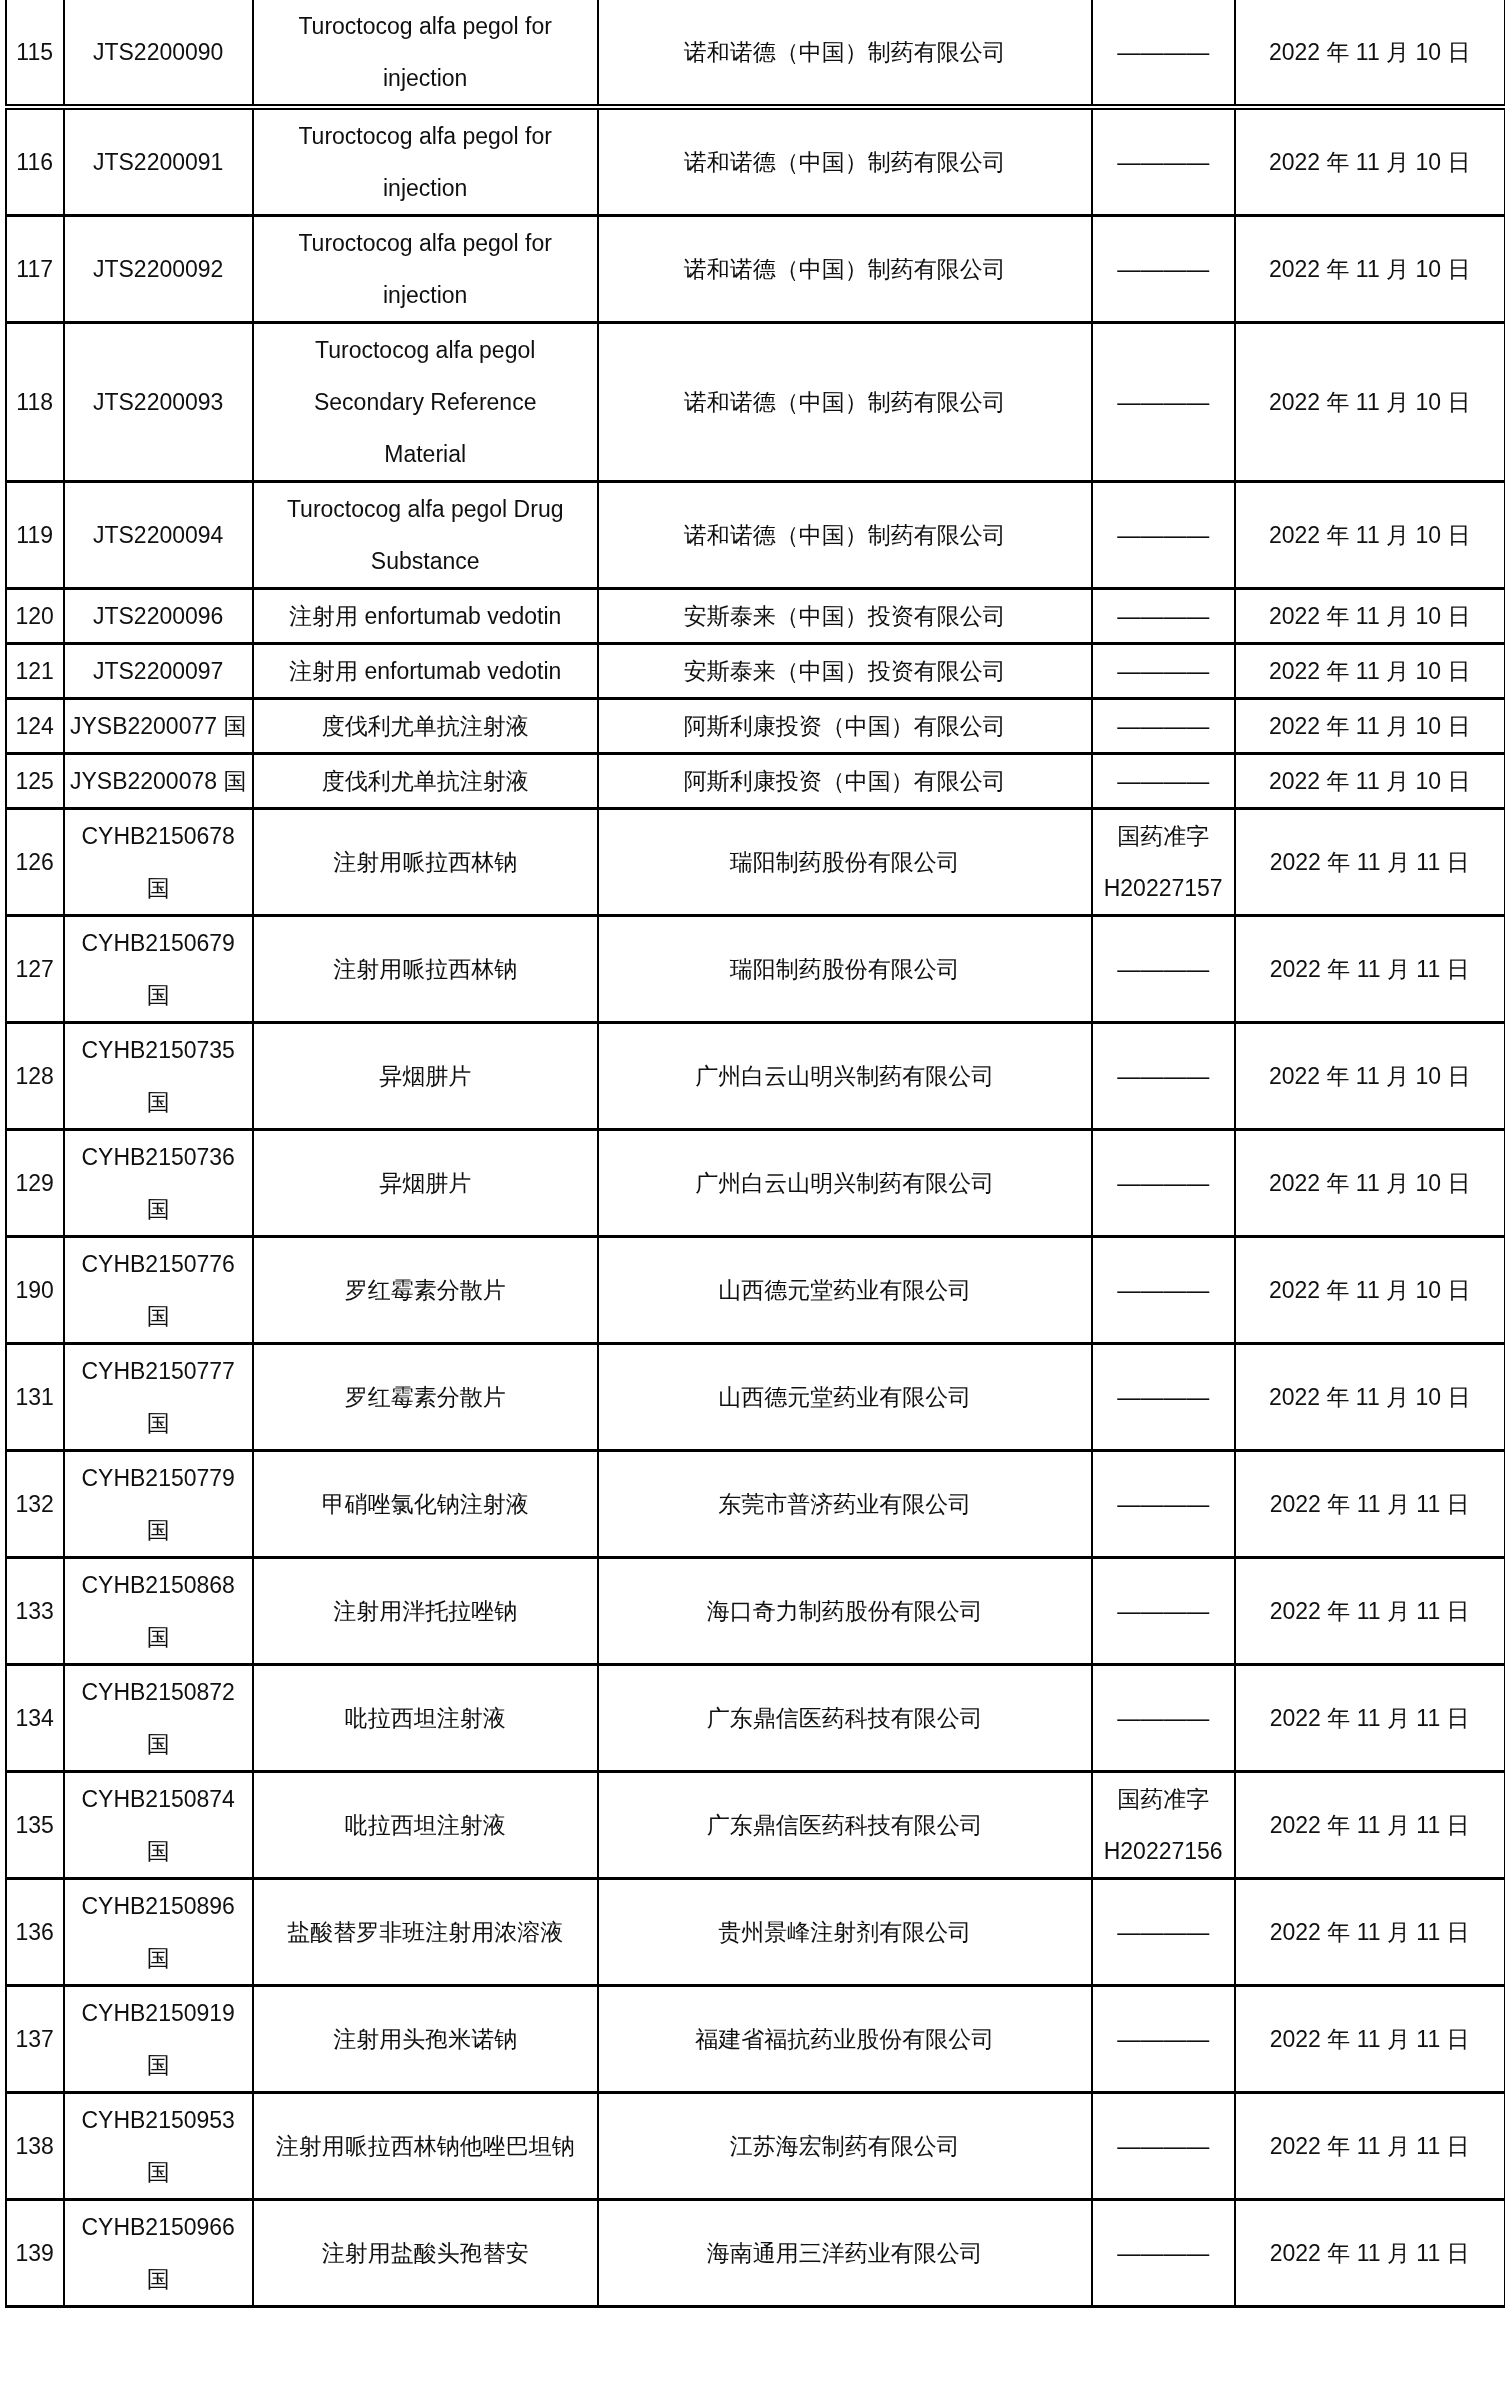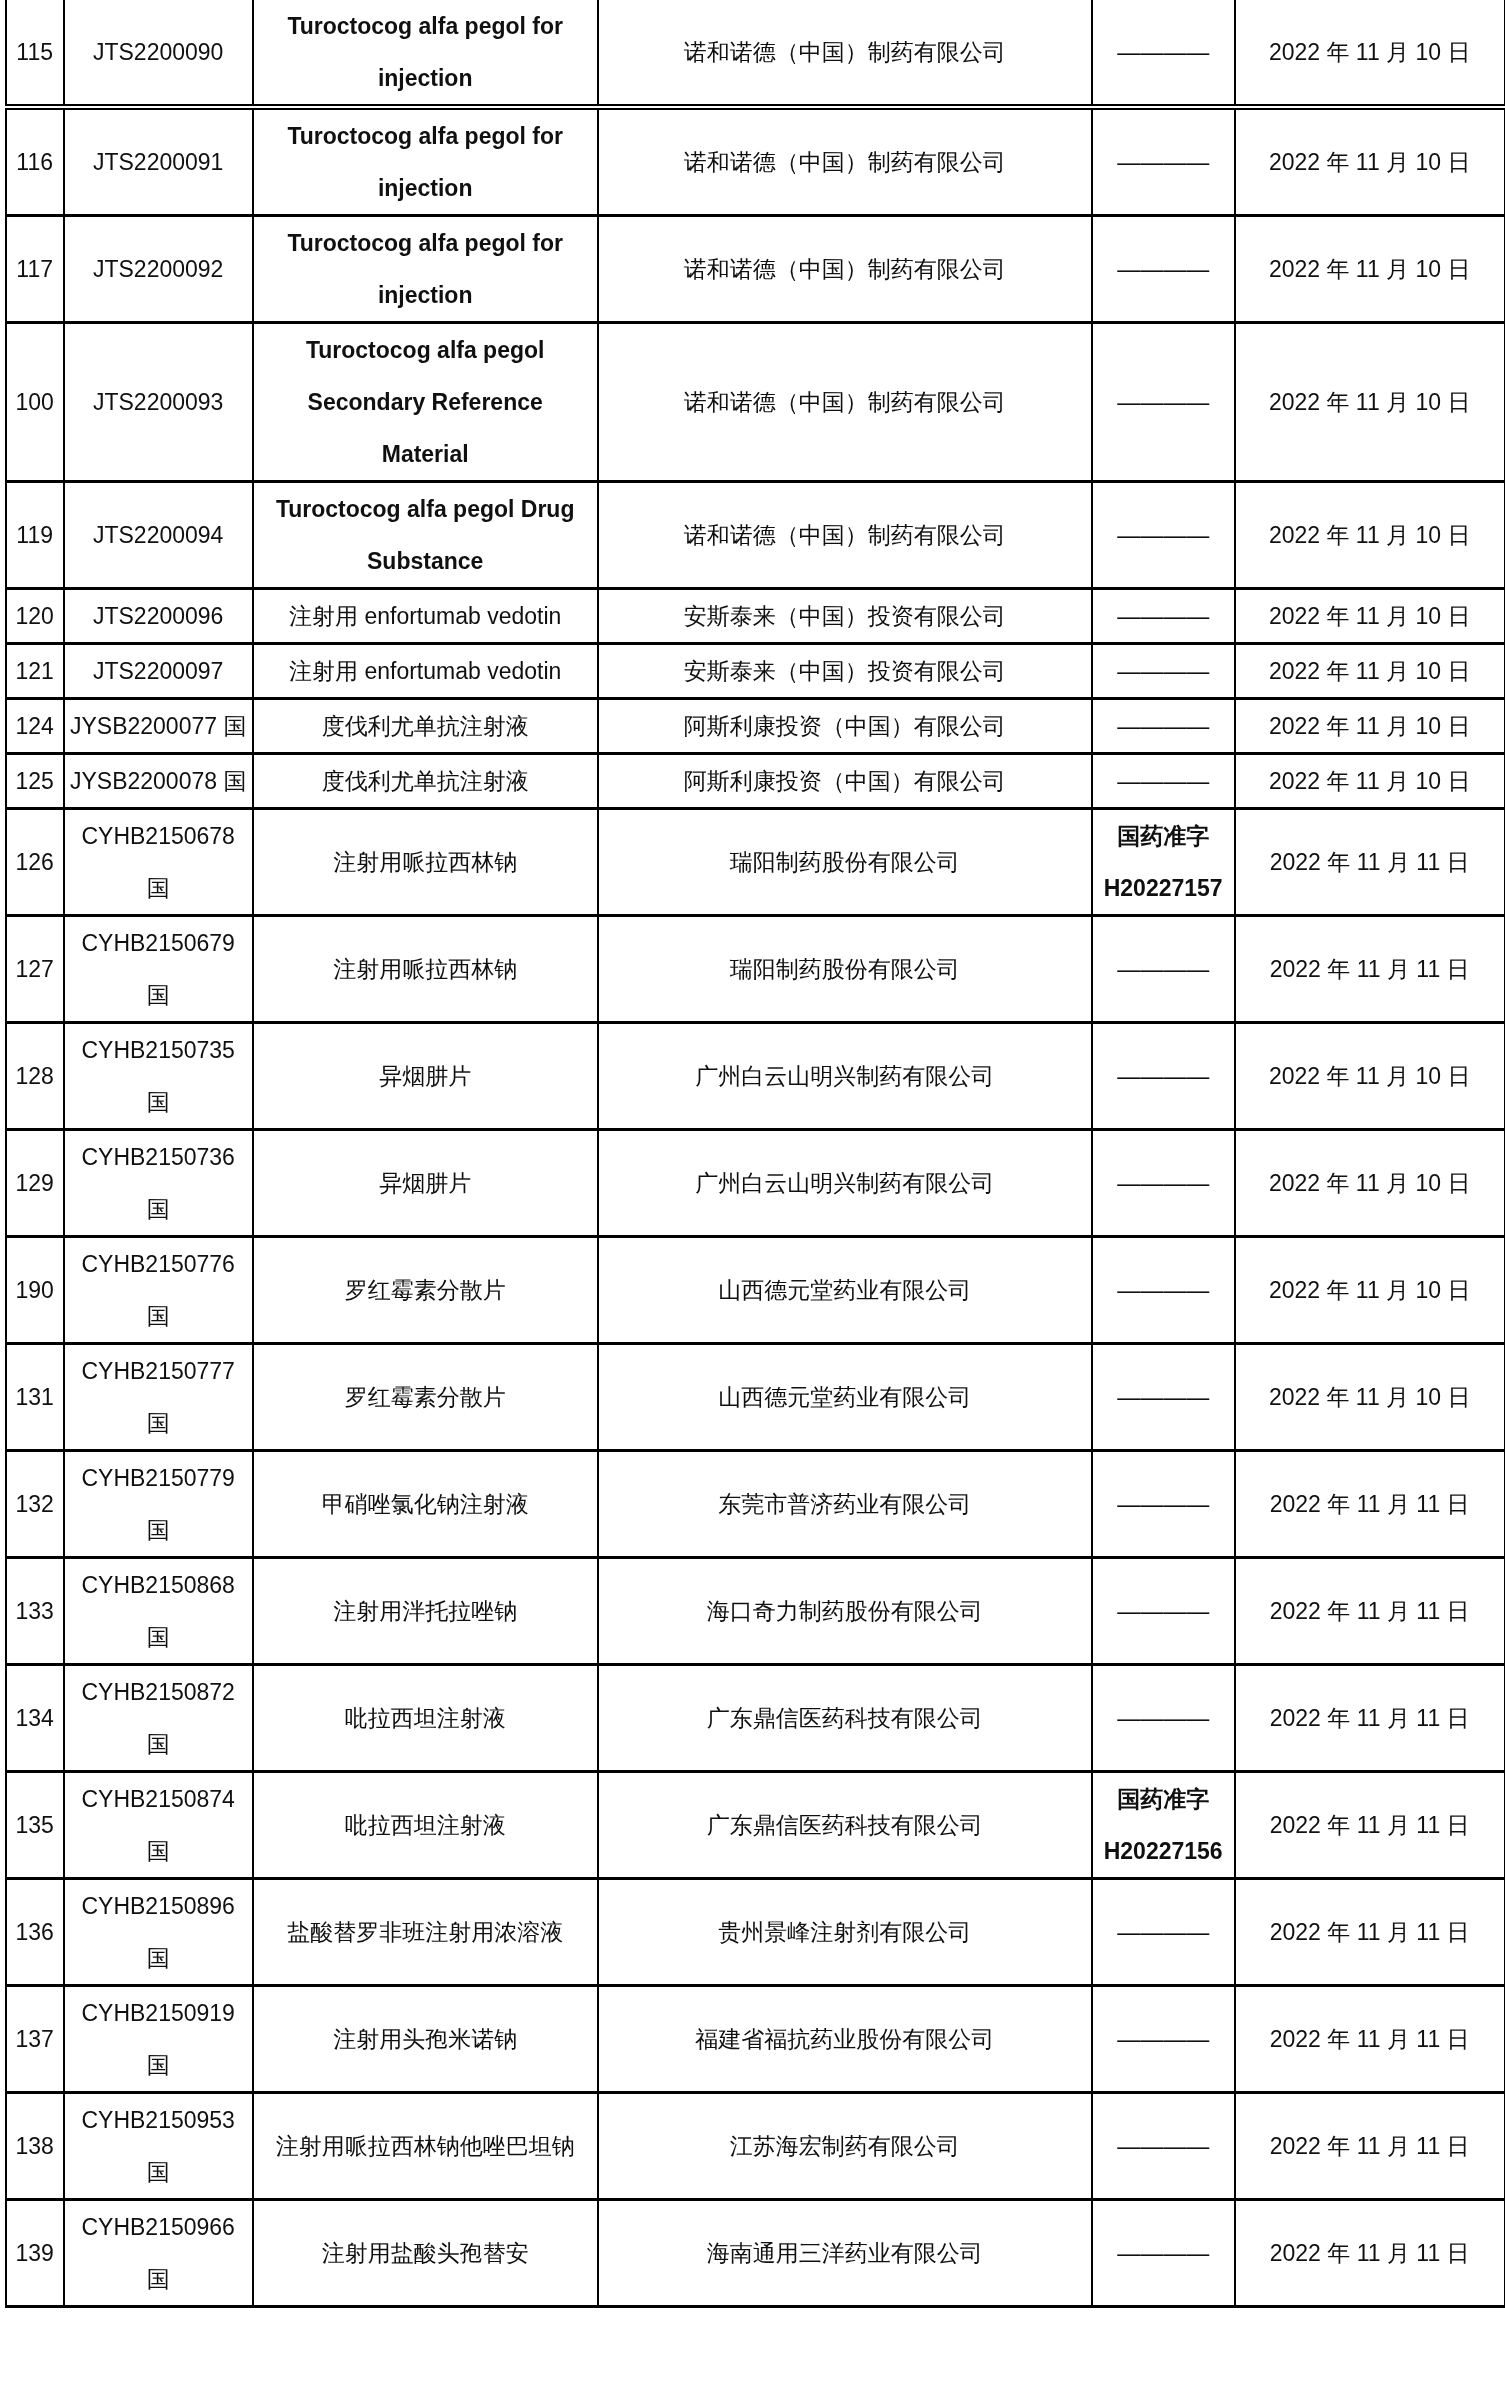--- a/index.html
+++ b/index.html
@@ -31,21 +31,20 @@
     padding:0 3.2px;
     overflow:hidden;
     word-break:break-word;
   }
   
   tr:first-child td{
     border-bottom:6.3px double #000;
   }
   td.pre{
     white-space:pre-line;
-    font-weight:bold;
   }
   td.nowrap{
     white-space:nowrap;
     border-radius:19px;
   }
   col.c-no{width:58px;}
   col.c-acc{width:189px;}
   col.c-drug{width:345px;}
   col.c-comp{width:494px;}
   col.c-appr{width:143px;}
@@ -85,21 +84,21 @@
       <tr>
     <td>117</td>
     <td>JTS2200092</td>
     <td class="pre">Turoctocog alfa pegol for
 injection</td>
     <td>诺和诺德（中国）制药有限公司</td>
     <td>————</td>
     <td class="nowrap">2022 年 11 月 10 日</td>
   </tr>
       <tr>
-    <td>100</td>
+    <td>118</td>
     <td>JTS2200093</td>
     <td class="pre">Turoctocog alfa pegol
 Secondary Reference
 Material</td>
     <td>诺和诺德（中国）制药有限公司</td>
     <td>————</td>
     <td class="nowrap">2022 年 11 月 10 日</td>
   </tr>
       <tr>
     <td>119</td>

